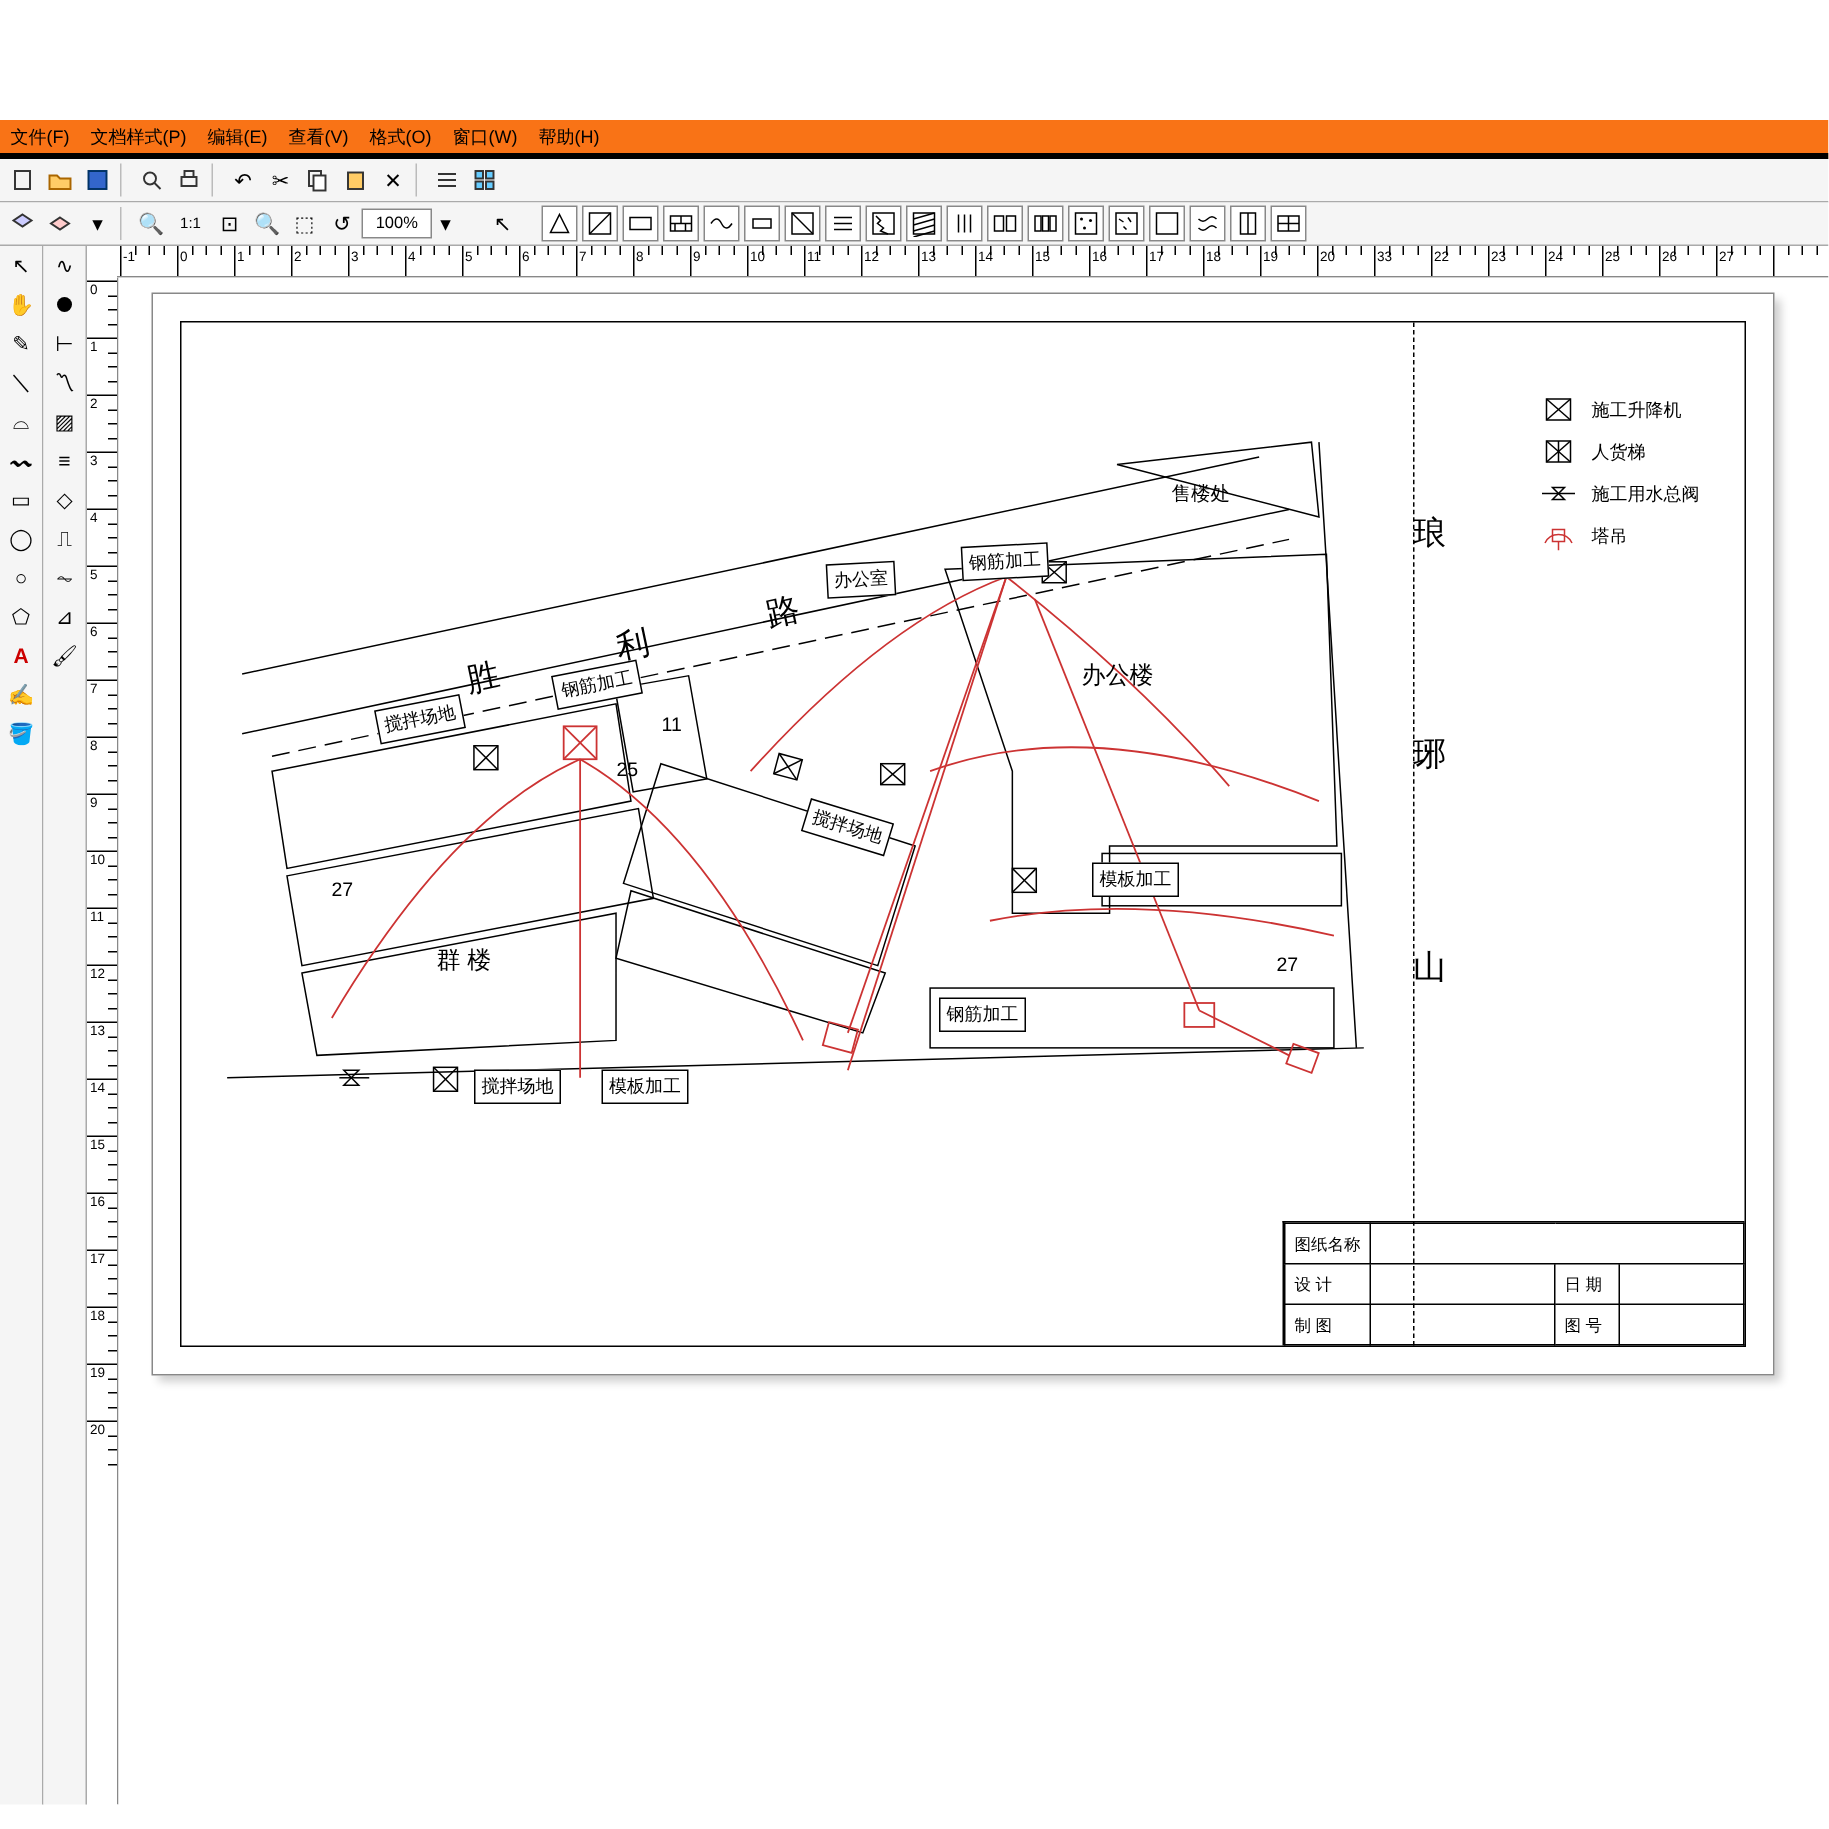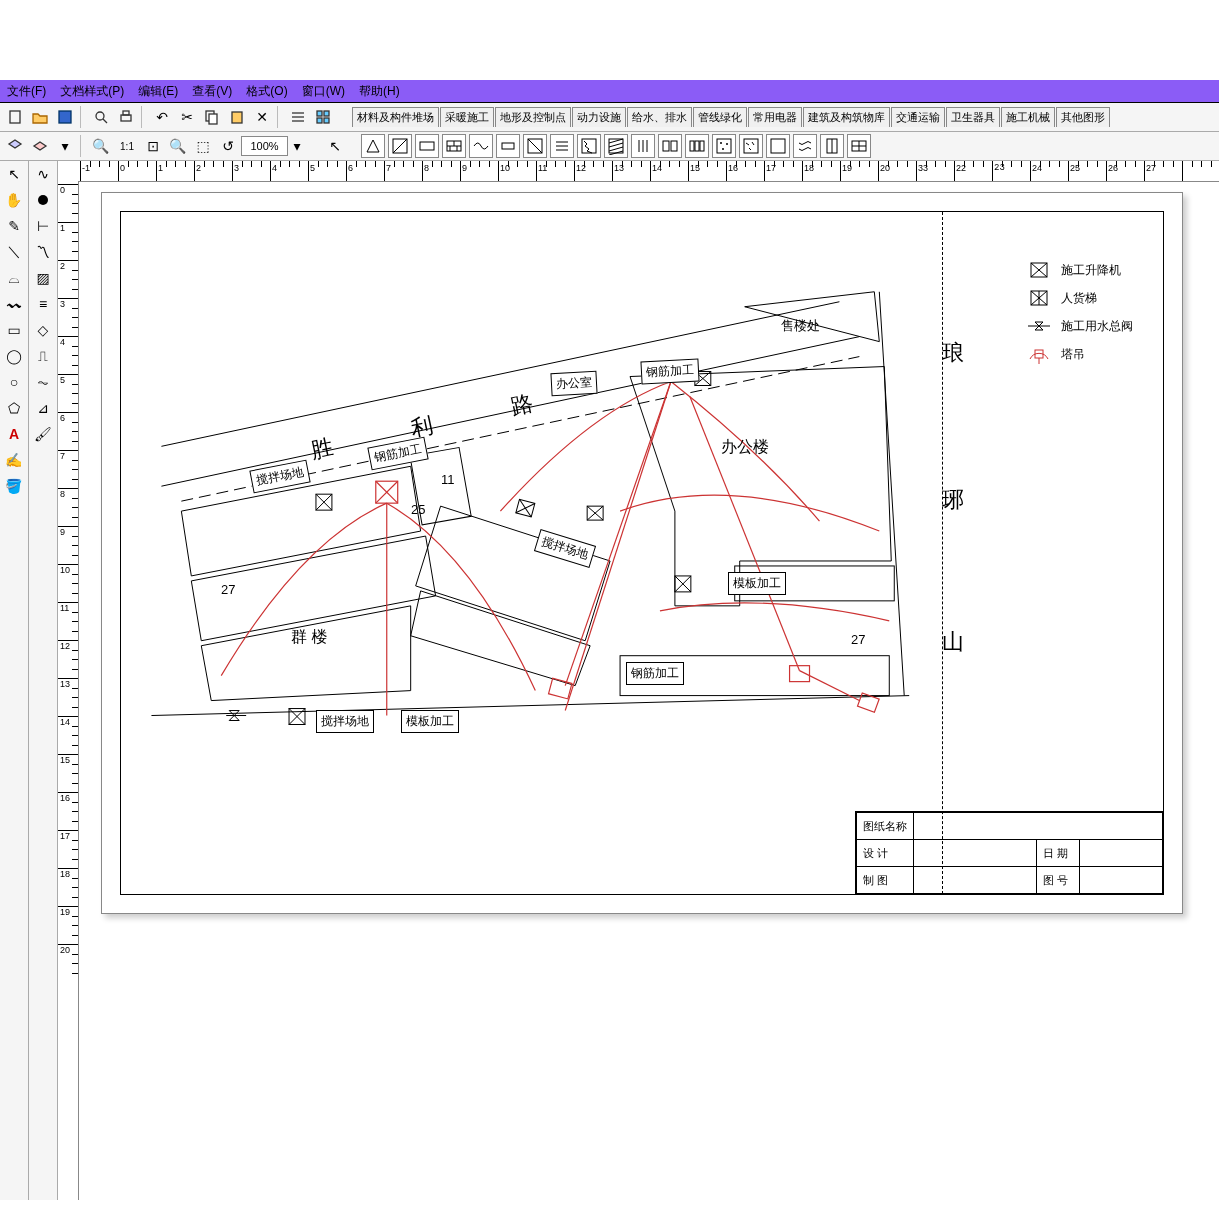--- a/index.html
+++ b/index.html
@@ -1,17 +1,17 @@
 <!DOCTYPE html>
 <html><head>
 <meta charset="utf-8">
 <style>
 html,body{margin:0;padding:0;font-family:"Microsoft YaHei",SimSun,Arial,sans-serif;font-size:12px;background:#fff;color:#000;overflow:hidden}
 #app{width:1219px;height:1219px;position:relative;background:#fff}
-.menubar{background:#8b5cf6;border-bottom:1px solid #000000;height:22px;padding:0 4px;display:flex;align-items:center;position:relative;top:80px}
+.menubar{background:#f97316;border-bottom:4px solid #000000;height:22px;padding:0 4px;display:flex;align-items:center;position:relative;top:80px}
 .menubar>span{margin-right:8px;cursor:default;padding:1px 3px}
 .toolbar{border-bottom:1px solid #aaa;height:26px;padding:1px 3px;display:flex;align-items:center;gap:1px;position:relative;top:80px;background:#f5f5f5}
 .tbtn{width:22px;height:22px;border:1px solid transparent;display:inline-flex;align-items:center;justify-content:center;cursor:pointer;font-size:14px}
 .tsep{width:5px;height:22px;border-left:1px solid #bbb;margin:0 2px}
 .zoom-val{height:18px;width:45px;border:1px solid #888;background:#fff;font-size:11px;text-align:center;line-height:18px}
 .tabbar{display:flex;align-items:flex-end;height:22px;padding-left:1px;position:relative;top:80px;border-bottom:1px solid #888}
 .tab{border:1px solid #888;border-bottom:none;background:#f0f0f0;padding:2px 4px;font-size:11px;margin-right:1px;cursor:pointer;white-space:nowrap}
 .palette{display:flex;align-items:center;height:26px;padding:0 2px;gap:3px;position:relative;top:80px;border-bottom:1px solid #999}
 .pbtn{width:22px;height:22px;border:1px solid #888;display:inline-flex;align-items:center;justify-content:center;cursor:pointer;background:#fff}
 .workarea{position:relative;top:80px;display:flex;height:calc(100% - 180px)}
@@ -113,34 +113,20 @@
           </svg>
         </span>
       <span class="tbtn">
           <svg class="ico">
             <rect x="2" y="2" width="5" height="5" fill="#6cf"></rect>
             <rect x="9" y="2" width="5" height="5" fill="#6cf"></rect>
             <rect x="2" y="9" width="5" height="5" fill="#6cf"></rect>
             <rect x="9" y="9" width="5" height="5" fill="#6cf"></rect>
           </svg>
         </span>
-    </div>
-    <div class="tabbar" style="position:static;border:none;flex:1;margin-left:15px;align-items:center">
-      <span class="tab">材料及构件堆场</span>
-      <span class="tab">采暖施工</span>
-      <span class="tab">地形及控制点</span>
-      <span class="tab">动力设施</span>
-      <span class="tab">给水、排水</span>
-      <span class="tab">管线绿化</span>
-      <span class="tab">常用电器</span>
-      <span class="tab">建筑及构筑物库</span>
-      <span class="tab">交通运输</span>
-      <span class="tab">卫生器具</span>
-      <span class="tab">施工机械</span>
-      <span class="tab">其他图形</span>
     </div>
   </div>
 
   <div class="toolbar" style="display:flex">
     <div style="display:flex;align-items:center;gap:1px">
       <span class="tbtn">
           <svg class="ico">
             <polygon points="8,2 14,6 8,10 2,6" fill="#ccf"></polygon>
           </svg>
         </span>
@@ -439,21 +425,21 @@
           <div class="lbl" style="left: 840px;">33</div>
           <div class="tick major" style="left: 876px;"></div>
           <div class="tick" style="left: 885.5px;"></div>
           <div class="tick" style="left: 895px;"></div>
           <div class="tick" style="left: 904.5px;"></div>
           <div class="lbl" style="left: 878px;">22</div>
           <div class="tick major" style="left: 914px;"></div>
           <div class="tick" style="left: 923.5px;"></div>
           <div class="tick" style="left: 933px;"></div>
           <div class="tick" style="left: 942.5px;"></div>
-          <div class="lbl" style="left: 916px; font-family: Liberation Mono, monospace;">23</div>
+          <div class="lbl" style="left: 916px;">23</div>
           <div class="tick major" style="left: 952px;"></div>
           <div class="tick" style="left: 961.5px;"></div>
           <div class="tick" style="left: 971px;"></div>
           <div class="tick" style="left: 980.5px;"></div>
           <div class="lbl" style="left: 954px;">24</div>
           <div class="tick major" style="left: 990px;"></div>
           <div class="tick" style="left: 999.5px;"></div>
           <div class="tick" style="left: 1009px;"></div>
           <div class="tick" style="left: 1018.5px;"></div>
           <div class="lbl" style="left: 992px;">25</div>

